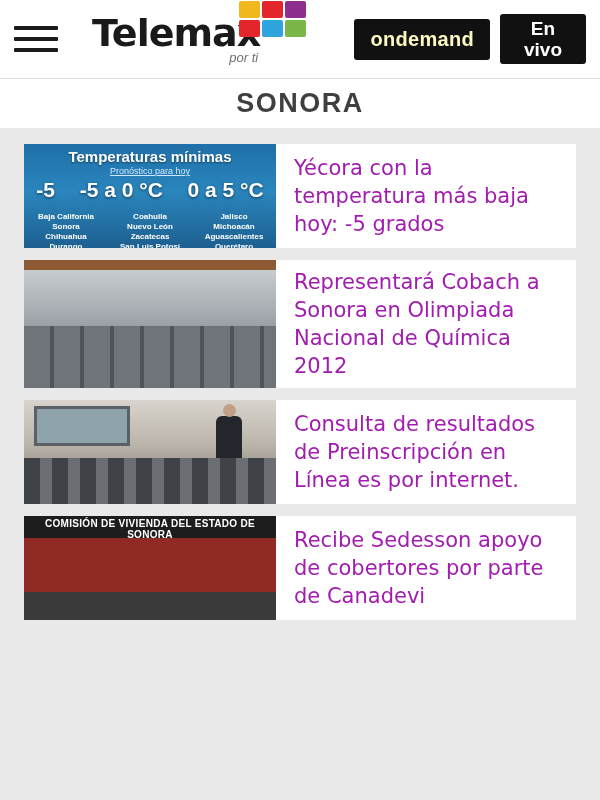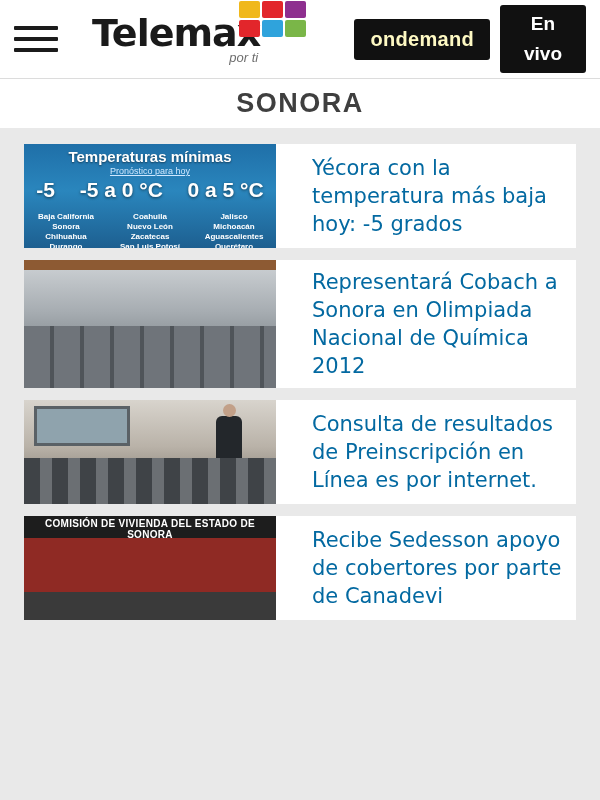--- a/index.html
+++ b/index.html
@@ -87,21 +87,21 @@
     white-space: nowrap;
   }
   .btn-envivo {
     background: #111;
     color: #fff;
     font-size: 19px;
     font-weight: bold;
     padding: 4px 14px;
     border-radius: 3px;
     text-align: center;
-    line-height: 30px;
+    line-height: 21px;
     cursor: pointer;
     width: 86px;
   }
 
   
   .section-bar {
     background: #ffffff;
     height: 50px;
     border-top: 1px solid #dcdcdc;
     display: flex; align-items: center; justify-content: center;
@@ -120,38 +120,37 @@
     overflow: hidden;
     padding: 16px 24px 0 24px;
   }
   .card {
     background: #fff;
     display: flex;
     align-items: stretch;
     margin-bottom: 12px;
     min-height: 104px;
     cursor: pointer;
-    gap: 18px;
   }
   .thumb {
     width: 252px;
     min-height: 104px;
     flex: 0 0 252px;
     position: relative;
     overflow: hidden;
     background: #2a2f36;
   }
   .card-title {
     flex: 1 1 auto;
     display: flex;
     align-items: center;
     padding: 8px 12px 8px 18px;
     font-size: 21px;
     line-height: 28px;
-    color: #0369a1;
+    color: #a21caf;
     font-family: "DejaVu Sans", sans-serif;
   }
   .card.tall { min-height: 118px; }
   .card.tall .thumb { min-height: 118px; flex-basis: 252px; }
 
   
   .t-weather {
     background: linear-gradient(180deg,#1f6fa8 0%,#2a86bd 45%,#1d5f90 100%);
   }
   .t-weather .wtitle {

